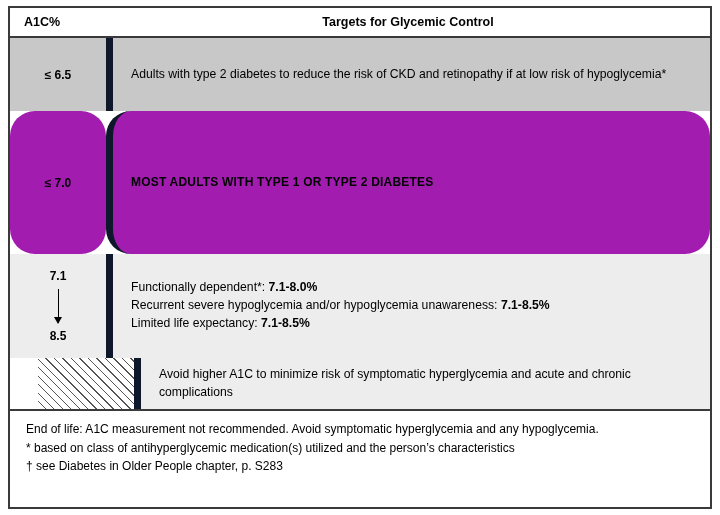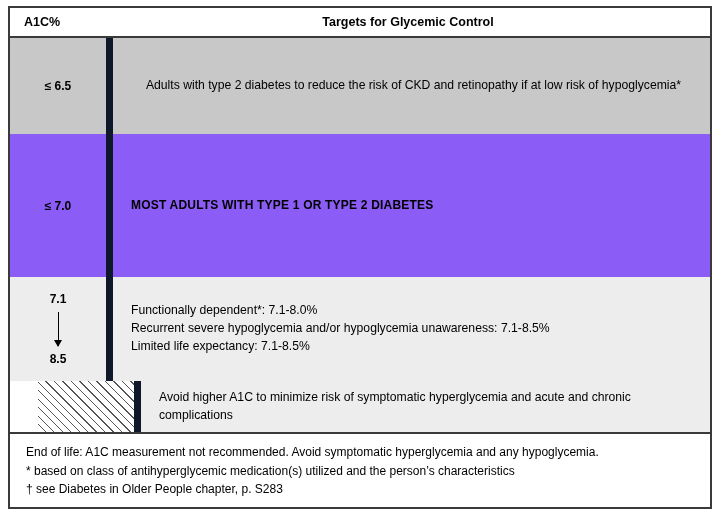--- a/index.html
+++ b/index.html
@@ -74,37 +74,37 @@
     flex: 1;
     box-sizing: border-box;
     padding: 0 14px 0 18px;
     display: flex;
     flex-direction: column;
     justify-content: center;
     font-size: 12.2px;
     line-height: 1.45;
     border-left: 7px solid #0f172a;
   }
-  .row-1 { height: 96px; text-align: center; }
+  .row-1 { height: 73px; }
   .row-1 .left, .row-1 .right { background: #c8c8c8; }
   .row-2 { height: 143px; }
-  .row-2 .left, .row-2 .right { background: #8b5cf6; }
+  .row-2 .left, .row-2 .right { background: #a21caf; border-radius: 25px; }
   .row-3 { height: 104px; }
   .row-3 .left, .row-3 .right { background: #ededed; }
   .row-4 { height: 51px; margin-left: 28px; }
   .row-4 .left { background: #ffffff; }
   .row-4 .right { background: #ededed; }
 
   .row-2 .right {
     font-weight: bold;
     font-size: 12px;
     letter-spacing: 0.2px;
   }
   .line { display: block; }
-  .line b { font-weight: normal; }
+  .line b { font-weight: bold; }
 
   
   .range-top { font-weight: bold; font-size: 12px; }
   .range-bottom { font-weight: bold; font-size: 12px; }
   .arrow {
     width: 1px;
     height: 34px;
     background: #000;
     position: relative;
     margin: 6px 0 6px 0;

